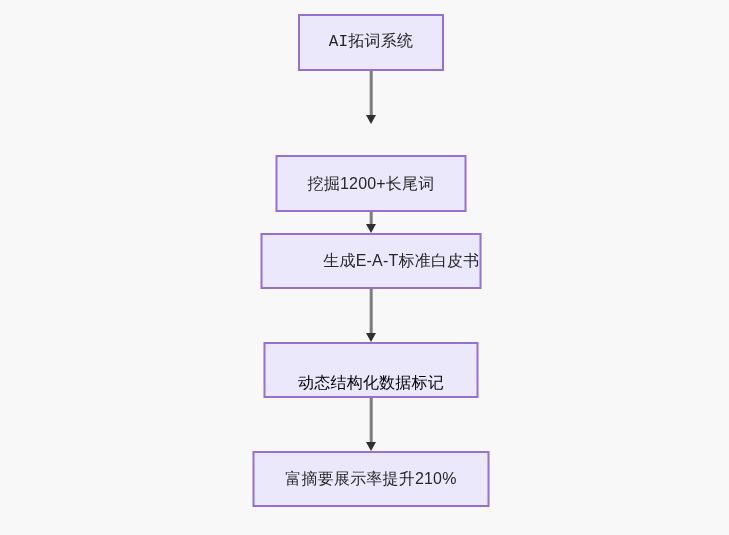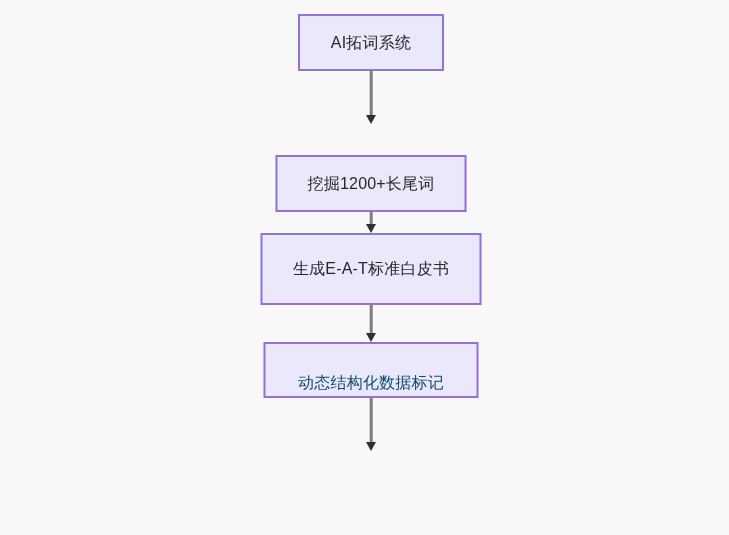--- a/index.html
+++ b/index.html
@@ -76,26 +76,29 @@
   </div>
   <div class="edge" style="left: 371px; top: 289px; height: 53px; width: 14px;">
     <div class="edge-line" style="height: 45px; background: rgb(125, 125, 125);"></div>
     <div class="edge-head" style="border-top-color: rgb(48, 48, 48);"></div>
   </div>
   <div class="edge" style="left: 371px; top: 398px; height: 53px; width: 14px;">
     <div class="edge-line" style="height: 45px; background: rgb(125, 125, 125);"></div>
     <div class="edge-head" style="border-top-color: rgb(48, 48, 48);"></div>
   </div>
 
-  <div class="node" style="left: 371px; top: 14px; width: 146px; height: 57px; background: rgb(235, 232, 252); border-color: rgb(150, 112, 210);">
+  <div class="node" style="left: 371px; top: 14px; width: 146px; height: 57px; background: rgb(235, 232, 252); border-color: rgb(150, 112, 210); font-family: Liberation Mono, monospace;">
     <span class="node-label" style="color: rgb(39, 39, 39);">AI拓词系统</span>
   </div>
   <div class="node" style="left: 371px; top: 124px; width: 191px; height: 57px; background: rgb(235, 232, 252); border-color: rgb(150, 112, 210); margin-top: 31px;">
     <span class="node-label" style="color: rgb(39, 39, 39);">挖掘1200+长尾词</span>
   </div>
-  <div class="node" style="left: 371px; top: 233px; width: 221px; height: 72px; background: rgb(235, 232, 252); border-color: rgb(150, 112, 210);">
+  <div class="node" style="left: 371px; top: 233px; width: 221px; height: 56px; background: rgb(235, 232, 252); border-color: rgb(150, 112, 210); justify-content: flex-end;">
     <span class="node-label" style="color: rgb(39, 39, 39);">生成E-A-T标准白皮书</span>
   </div>
   <div class="node" style="left: 371px; top: 342px; width: 215px; height: 56px; background: rgb(235, 232, 252); border-color: rgb(150, 112, 210);">
-    <span class="node-label" style="color: #0c4a6e; margin-top: 25px;">动态结构化数据标记</span>
+    <span class="node-label" style="color: #000000; margin-top: 25px;">动态结构化数据标记</span>
+  </div>
+  <div class="node" style="left: 371px; top: 451px; width: 237px; height: 56px; background: rgb(235, 232, 252); border-color: rgb(150, 112, 210);">
+    <span class="node-label" style="color: rgb(39, 39, 39);">富摘要展示率提升210%</span>
   </div>
 
 </div>
 
 </body></html>

